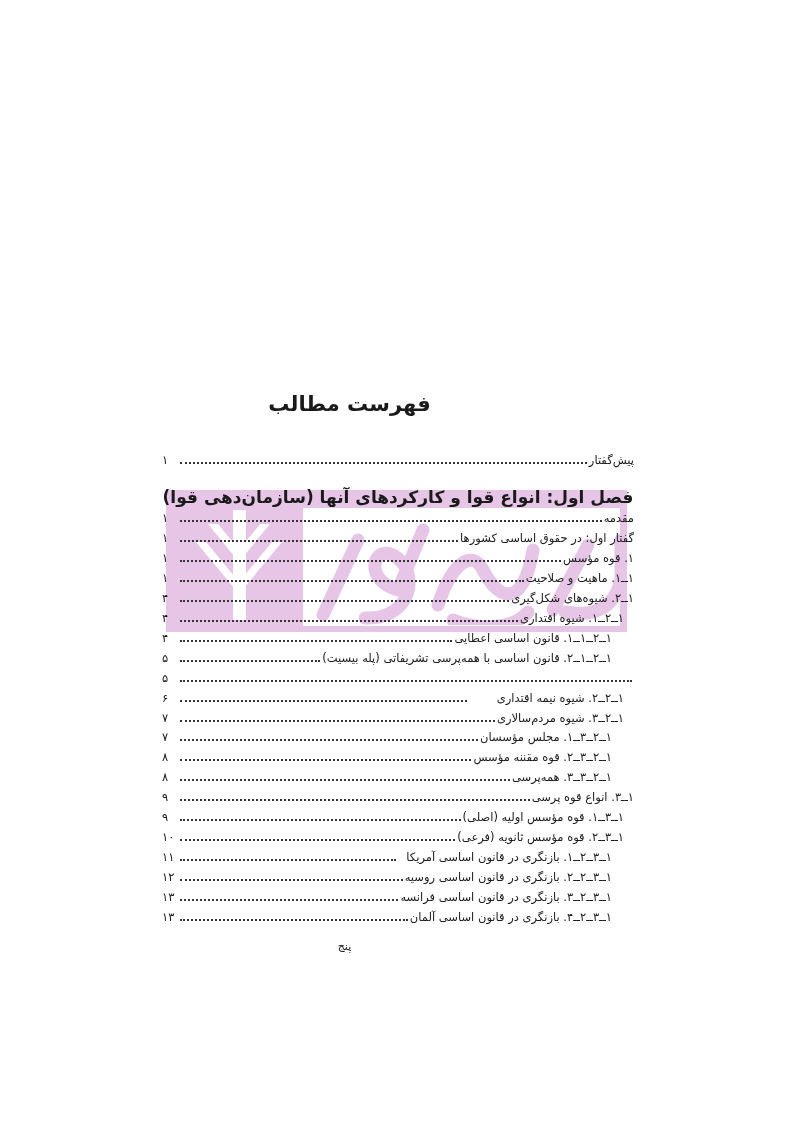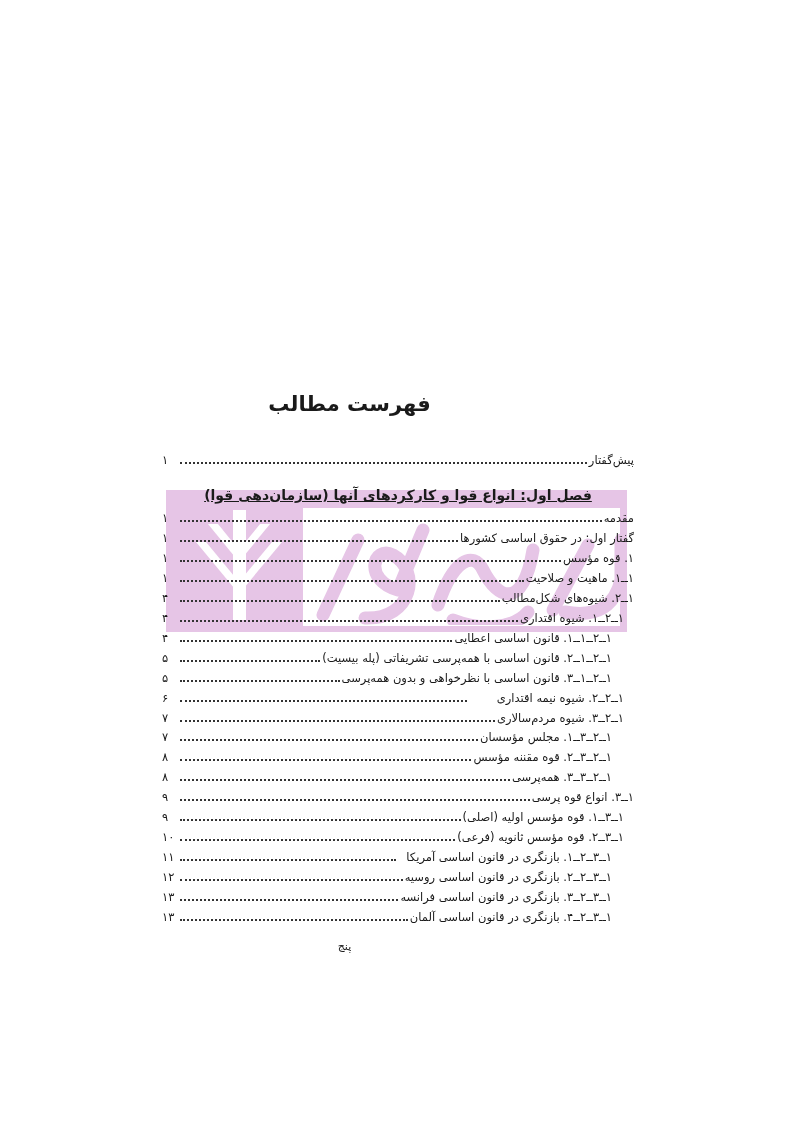--- a/index.html
+++ b/index.html
@@ -16,21 +16,21 @@
     .watermark .logo { position: absolute; left: 30px; top: 20px; width: 86px; height: 110px; }
     .watermark .script { position: absolute; left: 137px; top: 10px; width: 320px; height: 125px; }
 
     .toc-row { position: absolute; left: 162px; width: 472px; height: 18px; direction: rtl;
       display: flex; align-items: flex-end; font-size: 11.5px; line-height: 16px; z-index: 2; }
     .toc-row .label { white-space: nowrap; flex: 0 0 auto; }
     .toc-row .leader { flex: 1 1 auto; border-bottom: 2px dotted #333; margin: 0 2px 4px 6px; height: 0; }
     .toc-row .page { flex: 0 0 auto; min-width: 12px; text-align: left; }
 
     .chapter-title { position: absolute; top: 487px; left: 162px; width: 472px; text-align: center;
-      direction: rtl; font-size: 14px; font-weight: bold; z-index: 2; text-decoration: underline; }
+      direction: rtl; font-size: 17px; font-weight: bold; z-index: 2; }
 
     .footer-page { position: absolute; top: 940px; left: 0; width: 689px; text-align: center;
       direction: rtl; font-size: 11px; }
   </style>
 </head>
 <body>
 
 <div class="page-title">فهرست مطالب</div>
 
 <div class="toc-row" style="top:450px;">
@@ -79,41 +79,40 @@
       <span class="label" style="padding-right: 0px;">۱. قوه مؤسس</span>
       <span class="leader"></span>
       <span class="page">۱</span>
     </div>
     <div class="toc-row" style="top: 567.85px;">
       <span class="label" style="padding-right: 0px;">۱ــ۱. ماهیت و صلاحیت</span>
       <span class="leader"></span>
       <span class="page">۱</span>
     </div>
     <div class="toc-row" style="top: 587.8px;">
-      <span class="label" style="padding-right: 0px;">۱ــ۲. شیوه‌های شکل‌مطالب</span>
+      <span class="label" style="padding-right: 0px;">۱ــ۲. شیوه‌های شکل‌گیری</span>
       <span class="leader"></span>
       <span class="page">۴</span>
     </div>
     <div class="toc-row" style="top: 607.75px;">
       <span class="label" style="padding-right: 10px;">۱ــ۲ــ۱. شیوه اقتداری</span>
       <span class="leader"></span>
       <span class="page">۴</span>
     </div>
     <div class="toc-row" style="top: 627.7px;">
       <span class="label" style="padding-right: 22px; margin-top: 44px;">۱ــ۲ــ۱ــ۱. قانون اساسی اعطایی</span>
       <span class="leader"></span>
       <span class="page">۴</span>
     </div>
     <div class="toc-row" style="top: 647.65px;">
       <span class="label" style="padding-right: 22px;">۱ــ۲ــ۱ــ۲. قانون اساسی با همه‌پرسی تشریفاتی (پله بیسیت)</span>
       <span class="leader"></span>
       <span class="page">۵</span>
     </div>
     <div class="toc-row" style="top: 667.6px;">
-      <span class="label" style="padding-right: 22px;">۱ــ۲ــ۱ــ۳. قانون اساسی با نظرخواهی و بدون همه‌پرسی</span>
       <span class="leader"></span>
       <span class="page">۵</span>
     </div>
     <div class="toc-row" style="top: 687.55px;">
       <span class="label" style="padding-right: 10px; margin-left: 28px;">۱ــ۲ــ۲. شیوه نیمه اقتداری</span>
       <span class="leader"></span>
       <span class="page">۶</span>
     </div>
     <div class="toc-row" style="top: 707.5px;">
       <span class="label" style="padding-right: 10px;">۱ــ۲ــ۳. شیوه مردم‌سالاری</span>

